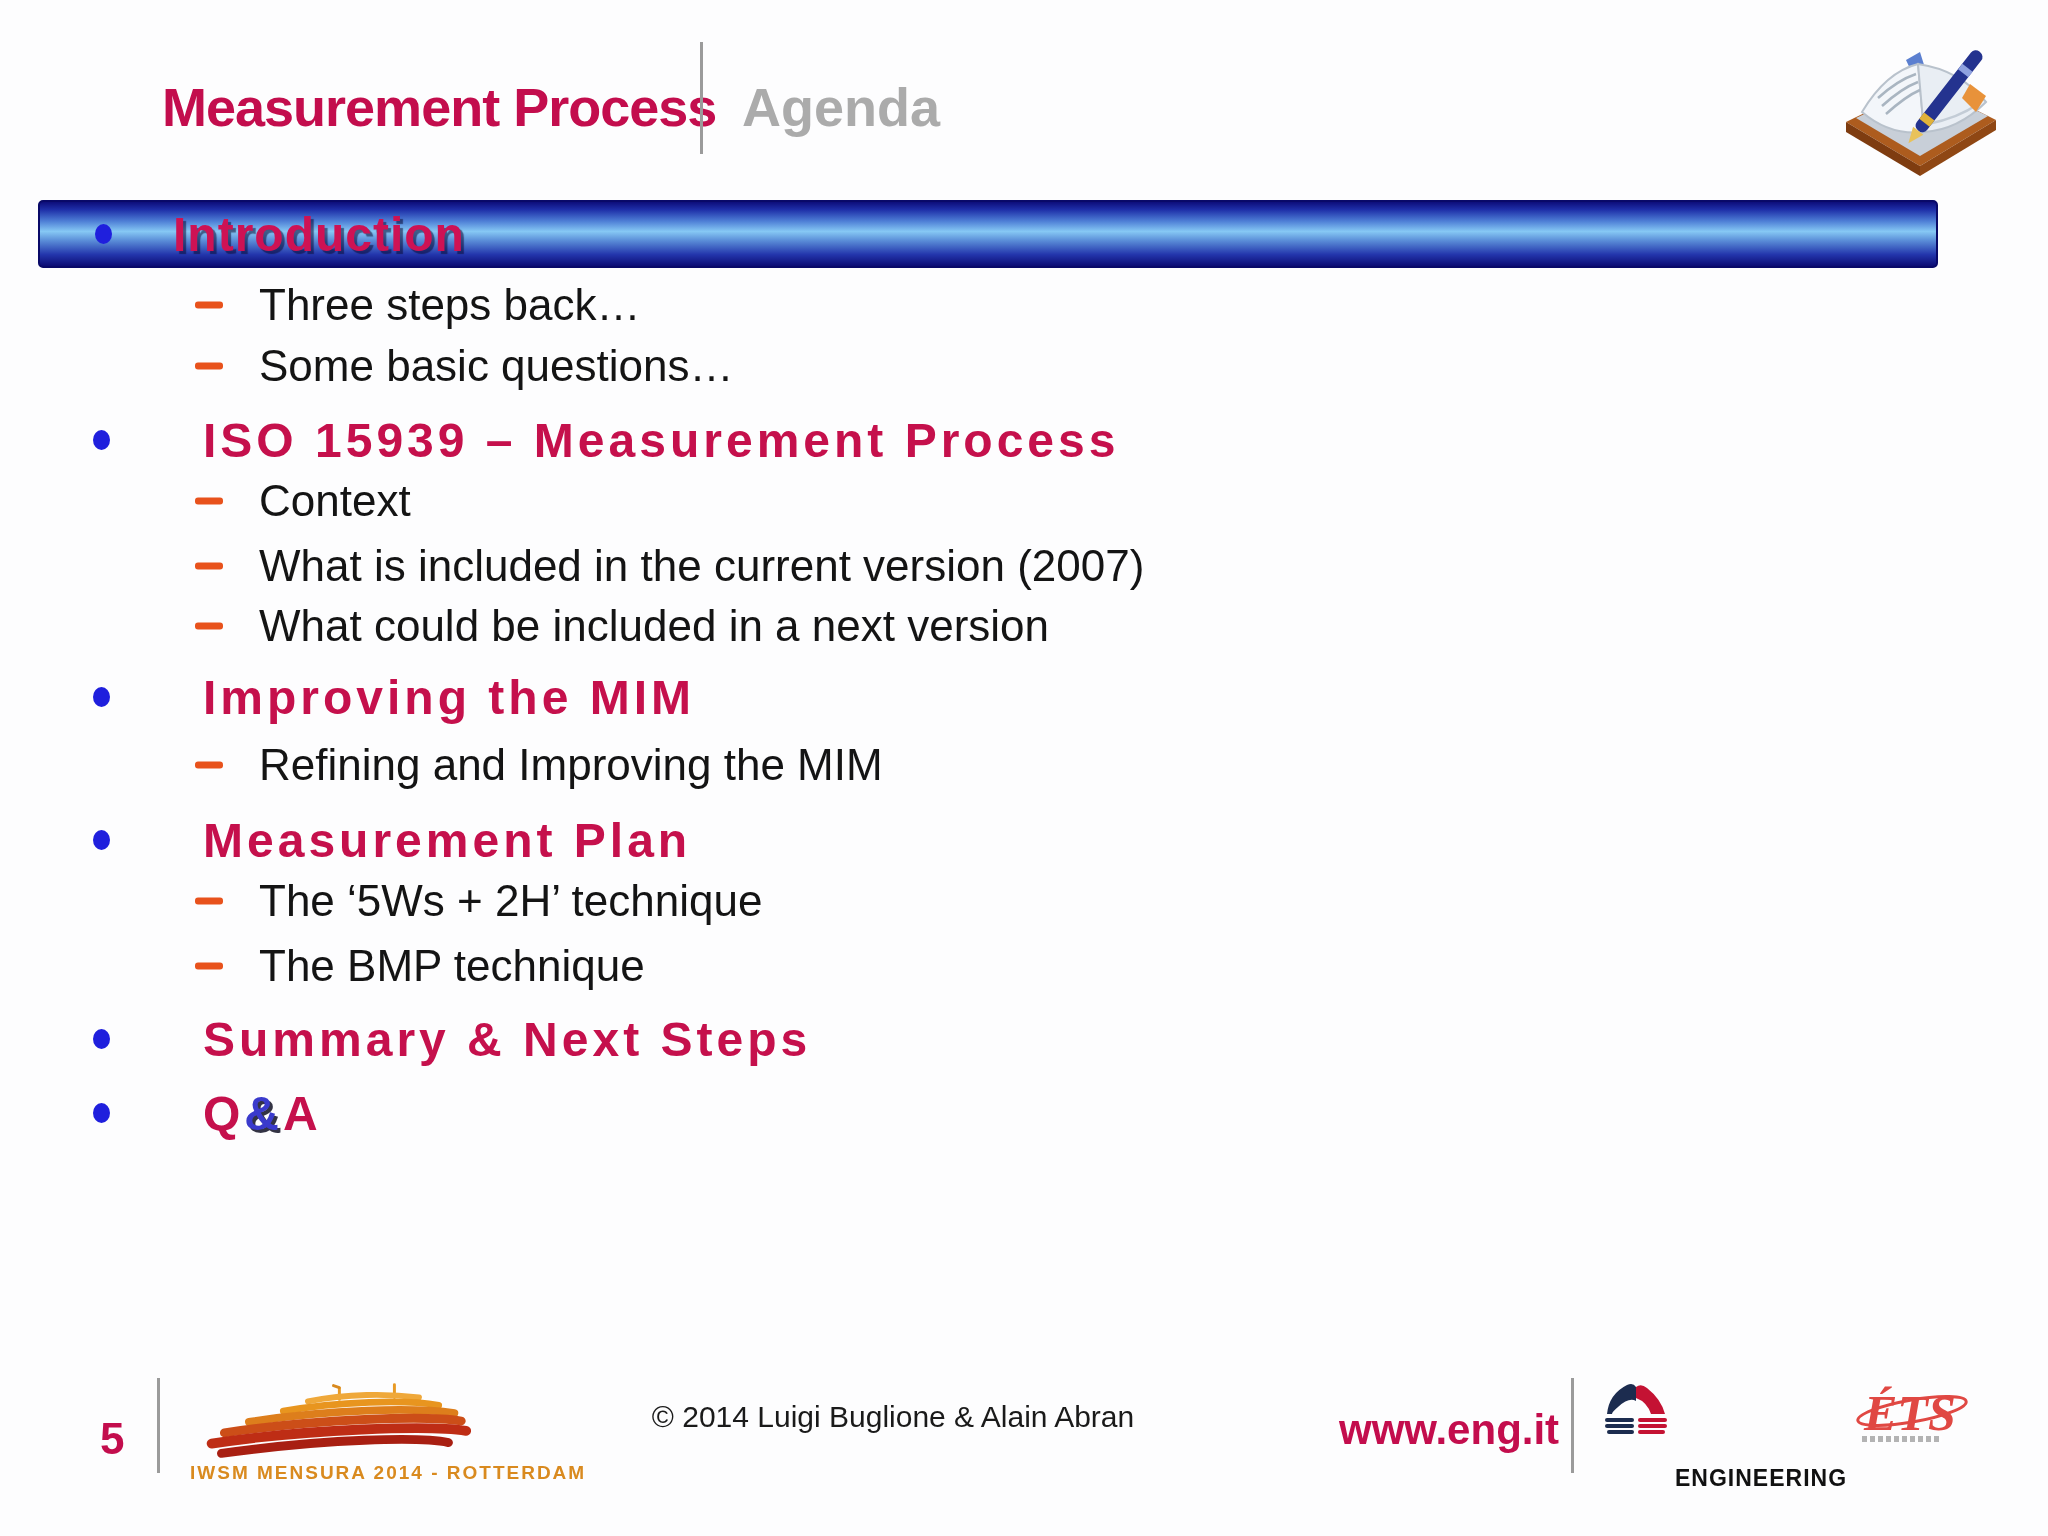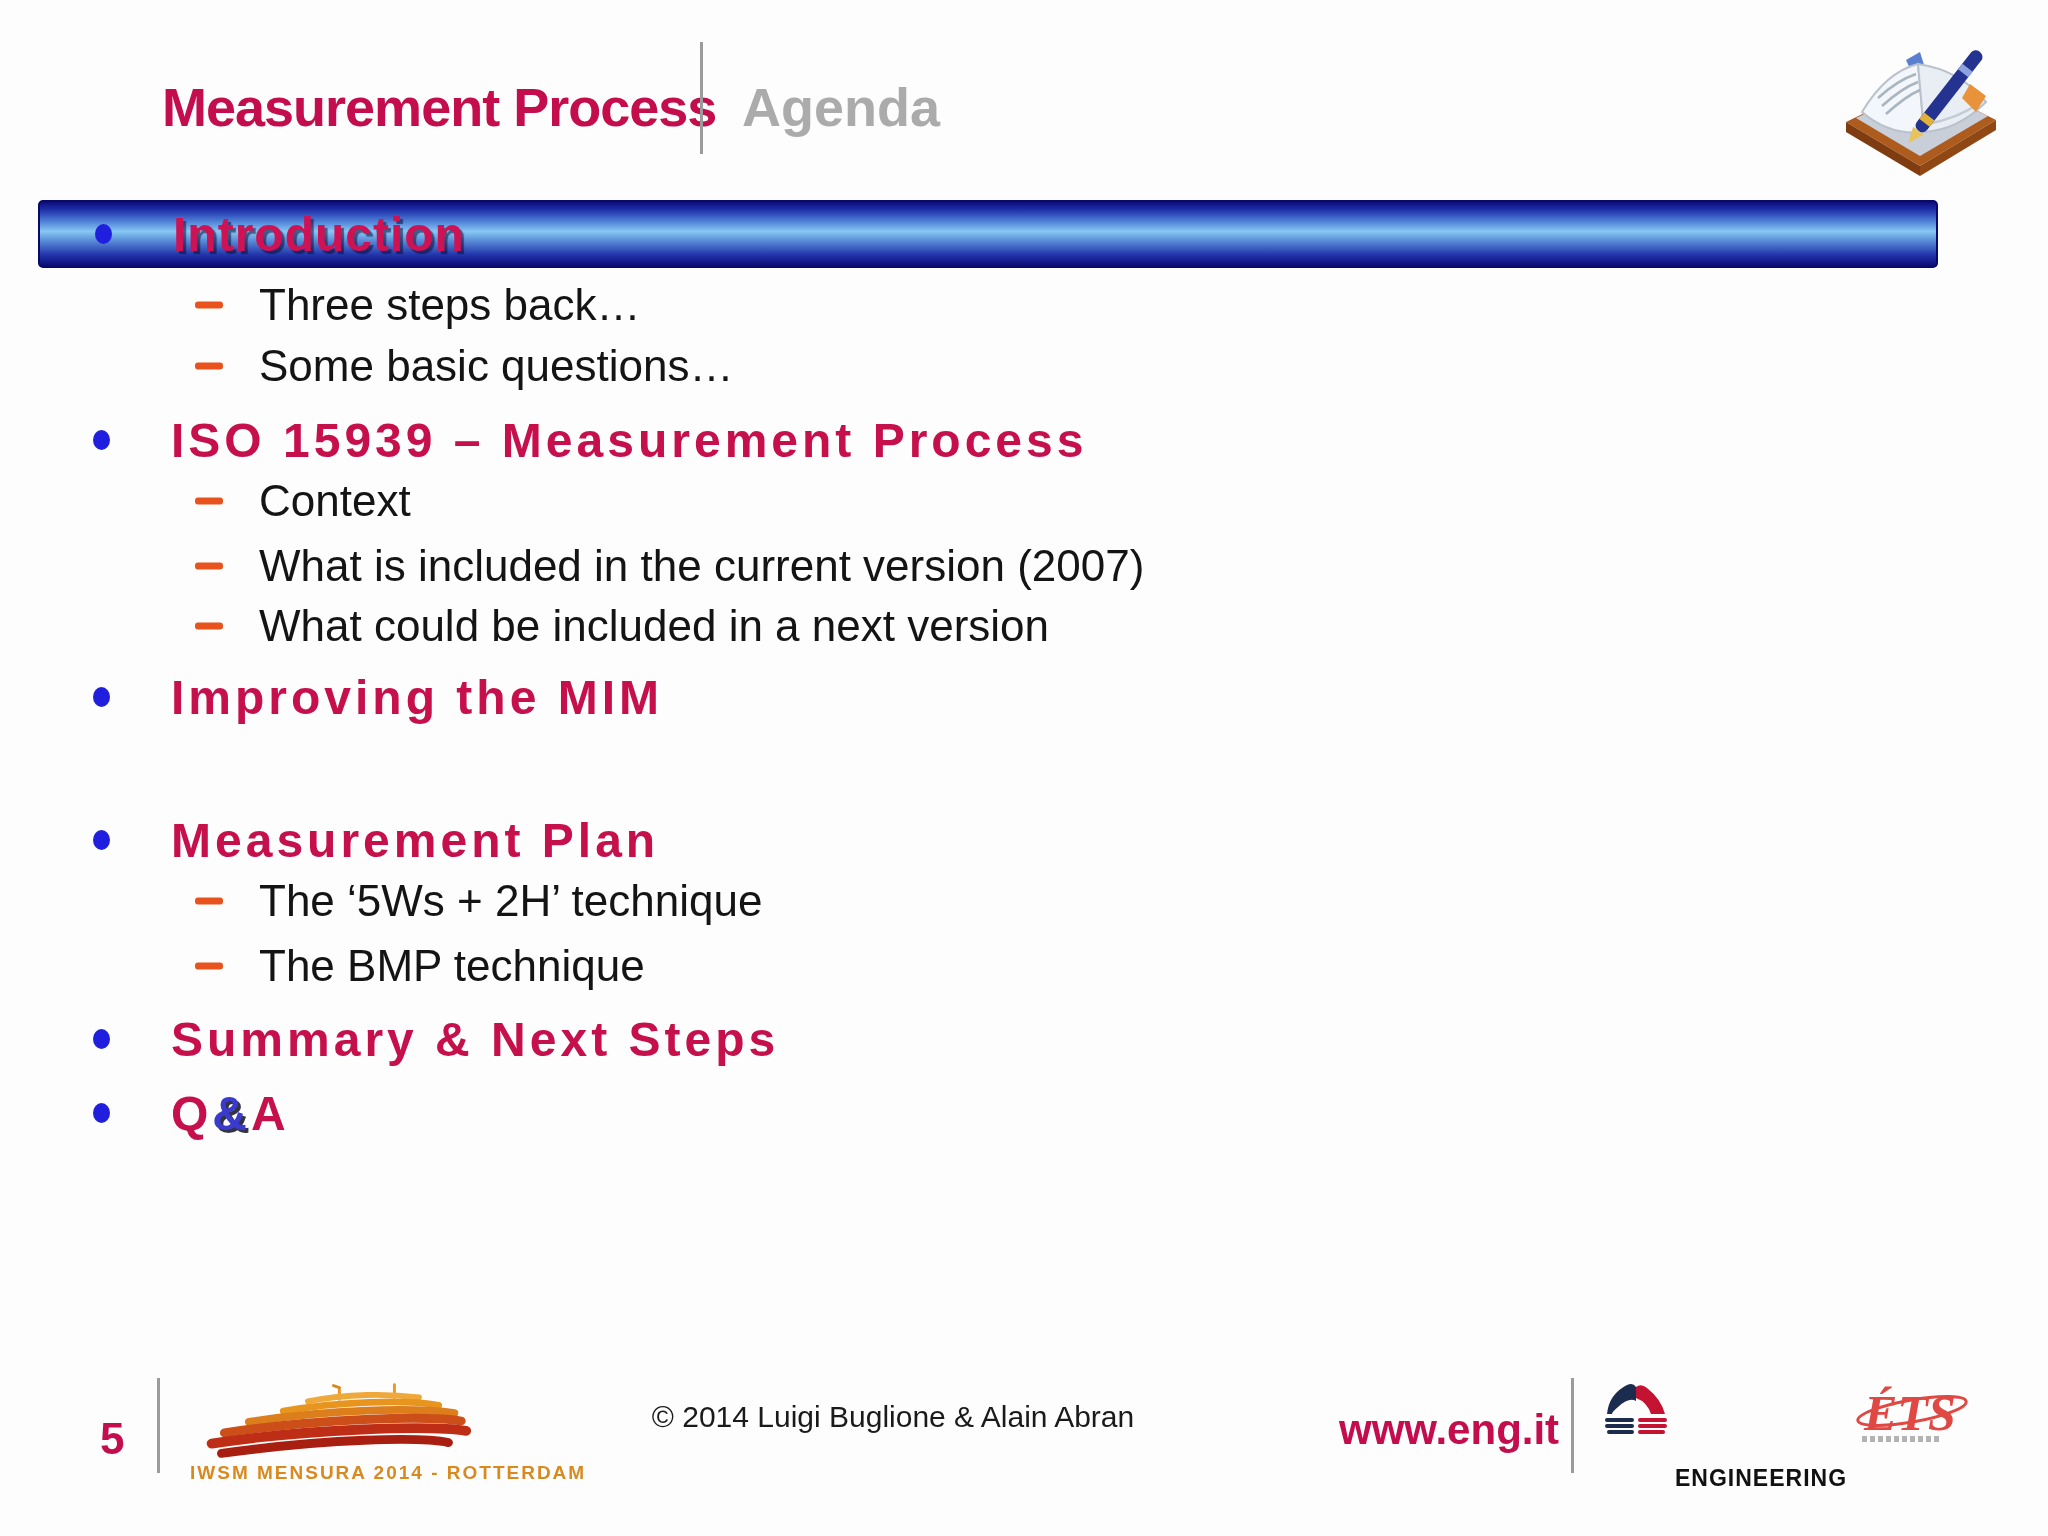--- a/index.html
+++ b/index.html
@@ -19,21 +19,21 @@
   .intro-bar{position:absolute;left:38px;top:200px;width:1900px;height:68px;
      border:2px solid #090968;border-radius:5px;box-sizing:border-box;
      background:linear-gradient(180deg,#0D0D7A 0%,#1E2FA8 12%,#4E7FD6 30%,#86C8F4 46%,#5B8ED8 60%,#2336AC 82%,#0C0C74 100%);text-decoration:underline;}
   .intro-bar .bullet{left:55px;}
   .bar-text{position:absolute;left:133px;top:50%;transform:translateY(-50%);
      font-size:48px;font-weight:bold;letter-spacing:1px;color:#CE1254;
      text-shadow:3px 3px 1px rgba(10,10,50,.55);white-space:nowrap;}
 
   
   .row{position:absolute;left:0;right:12px;display:flex;align-items:center;}
-  .row.l1{height:72px;}
+  .row.l1{height:72px;padding-left:32px;}
   .row.l2{height:64px;}
   .bullet{position:absolute;left:93px;top:50%;transform:translateY(-50%);
           width:17px;height:20px;border-radius:50%;background:#1F1FDD;}
   .dash{position:absolute;left:195px;top:50%;transform:translateY(-50%);
         width:28px;height:7px;border-radius:3px;background:#E8521C;}
   .l1-text{margin-left:171px;font-size:48px;font-weight:bold;letter-spacing:4px;
            color:#C5104C;white-space:nowrap;}
   .l2-text{margin-left:259px;font-size:44px;color:#141414;white-space:nowrap;}
   .amp{color:#3A3ACC;text-shadow:3px 3px 0 rgba(15,15,35,.85);}
 
@@ -115,20 +115,24 @@
   </div>
   <div class="row l2" style="top:594px">
     <span class="dash"></span>
     <span class="l2-text">What could be included in a next version</span>
   </div>
 
   <div class="row l1" style="top:661px">
     <span class="bullet"></span>
     <span class="l1-text">Improving the MIM</span>
   </div>
+  <div class="row l2" style="top:733px">
+    <span class="dash"></span>
+    <span class="l2-text">Refining and Improving the MIM</span>
+  </div>
 
   <div class="row l1" style="top:804px">
     <span class="bullet"></span>
     <span class="l1-text">Measurement Plan</span>
   </div>
   <div class="row l2" style="top:869px">
     <span class="dash"></span>
     <span class="l2-text">The ‘5Ws + 2H’ technique</span>
   </div>
   <div class="row l2" style="top:934px">

